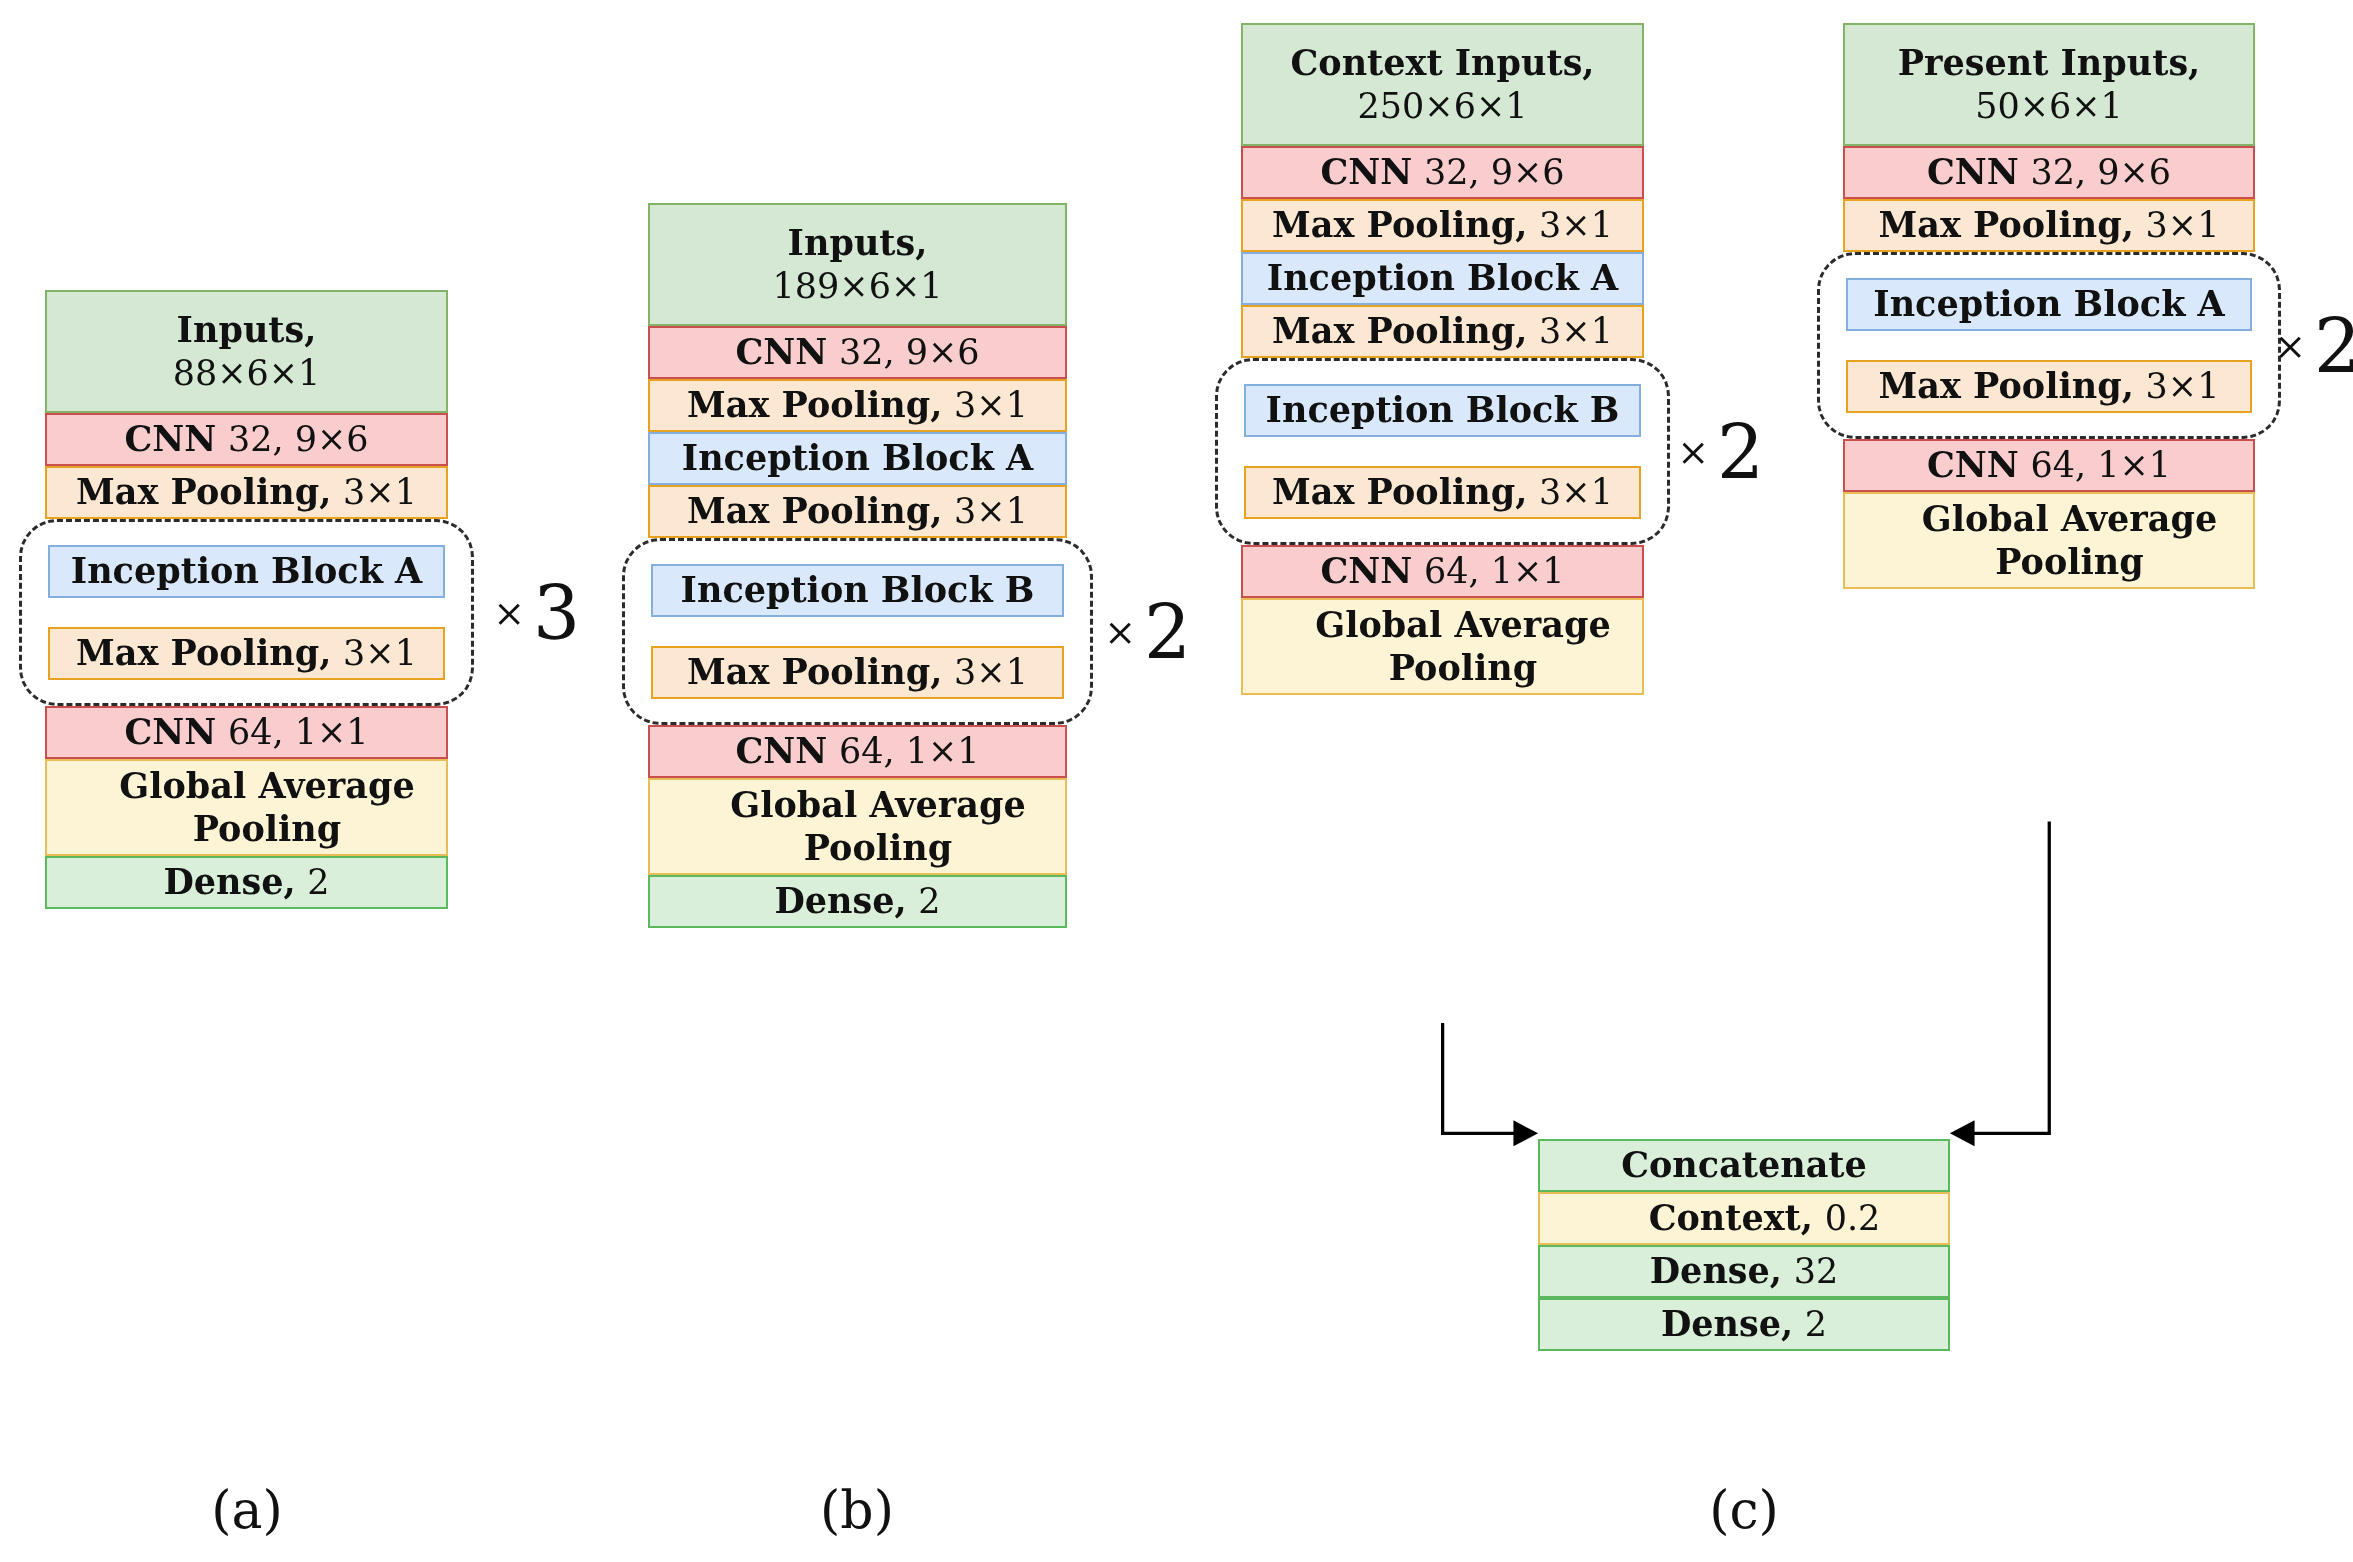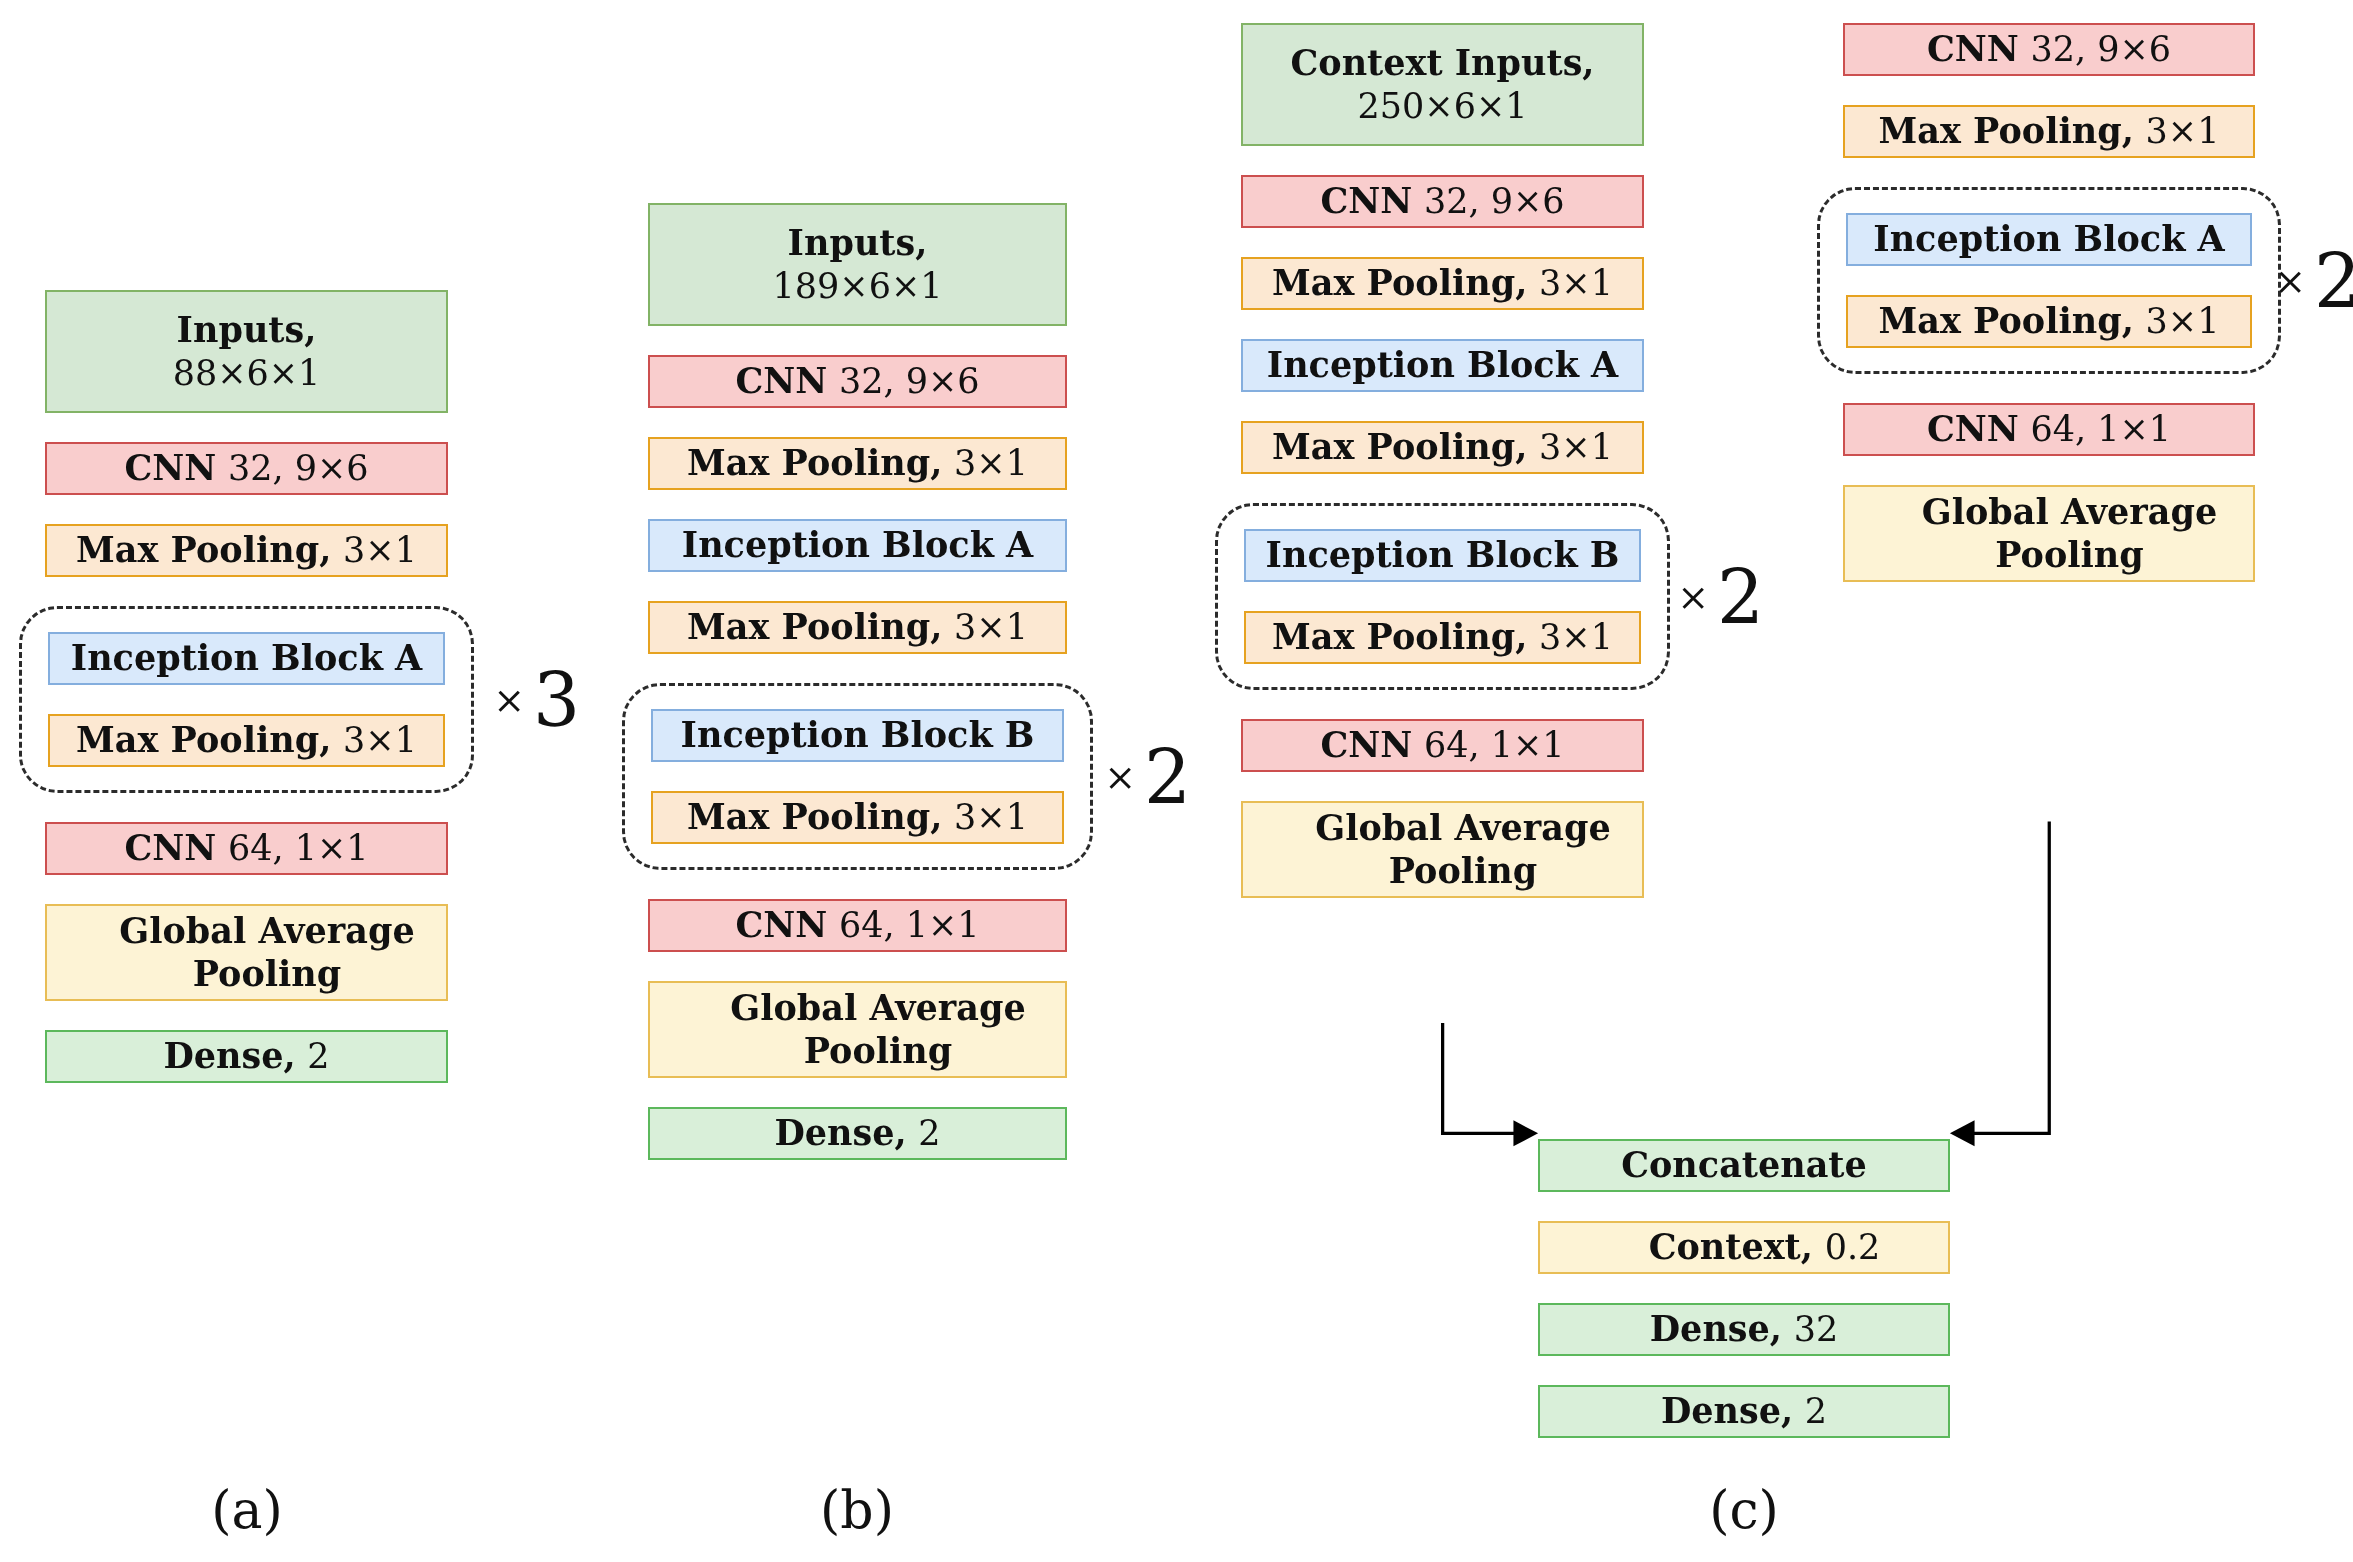--- a/index.html
+++ b/index.html
@@ -1,19 +1,19 @@
 <!DOCTYPE html>
 <html style="--green-fill: #d5e8d4; --green-stroke: #82b366; --green2-fill: #d9efd9; --green2-stroke: #5cb85c; --red-fill: #f9cdcd; --red-stroke: #cc4f4f; --orange-fill: #fce8d2; --orange-stroke: #e6a220; --blue-fill: #d9e9fb; --blue-stroke: #84aede; --yellow-fill: #fdf3d5; --yellow-stroke: #e8bd55; --dashed-stroke: #2b2b2b; --arrow-color: #000000;font-size:10.4px"><head>
 <meta charset="utf-8">
 <style>
   html,body{margin:0;padding:0;background:#ffffff;}
   body{width:2354px;height:1562px;overflow:hidden;font-family:"DejaVu Serif",serif;}
   .canvas{position:relative;width:2354px;height:1562px;background:#ffffff;overflow:hidden;}
 
-  .column{position:absolute;display:flex;flex-direction:column;gap:29px;}
+  .column{position:absolute;display:flex;flex-direction:column;}
 
   .box{box-sizing:border-box;border:2.6px solid;display:flex;flex-direction:column;
        align-items:center;justify-content:center;text-align:center;color:#111;background:#fff;}
   .h1{height:53px;} .h2{height:123px;} .hg{height:97px;}
 
   .green {background:var(--green-fill);  border-color:var(--green-stroke);}
   .green2{background:var(--green2-fill); border-color:var(--green2-stroke);}
   .red   {background:var(--red-fill);    border-color:var(--red-stroke);}
   .orange{background:var(--orange-fill); border-color:var(--orange-stroke);}
   .blue  {background:var(--blue-fill);   border-color:var(--blue-stroke);}
@@ -150,20 +150,24 @@
     </div>
     <div class="box red h1">
       <div class="line"><span class="b">CNN</span><span class="p">64, 1×1</span></div>
     </div>
     <div class="box yellow hg">
       <div class="line wrap"><span class="b">Global Average Pooling</span></div>
     </div>
   </div>
 
   <div class="column" style="left:1843px;top:23px;width:412px;">
+    <div class="box green h2">
+      <div class="line"><span class="b">Present Inputs,</span></div>
+      <div class="line"><span class="p">50×6×1</span></div>
+    </div>
     <div class="box red h1">
       <div class="line"><span class="b">CNN</span><span class="p">32, 9×6</span></div>
     </div>
     <div class="box orange h1">
       <div class="line"><span class="b">Max Pooling,</span><span class="p">3×1</span></div>
     </div>
     <div class="dashed-group">
       <div class="box blue h1">
         <div class="line"><span class="b">Inception Block A</span></div>
       </div>

